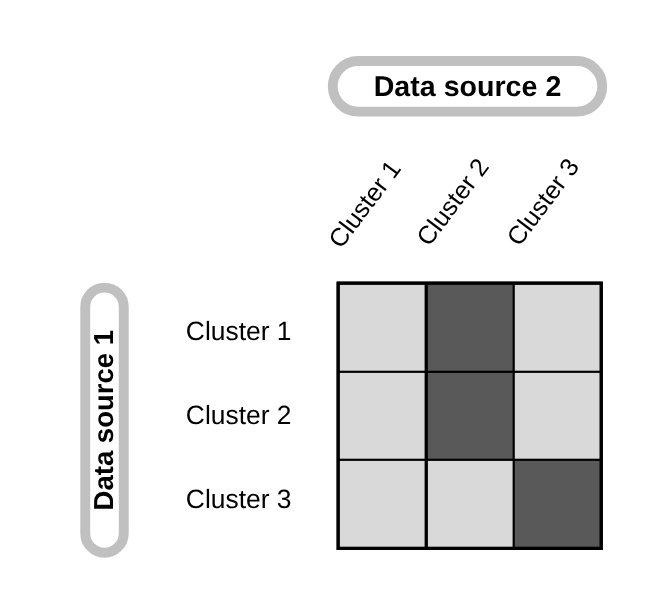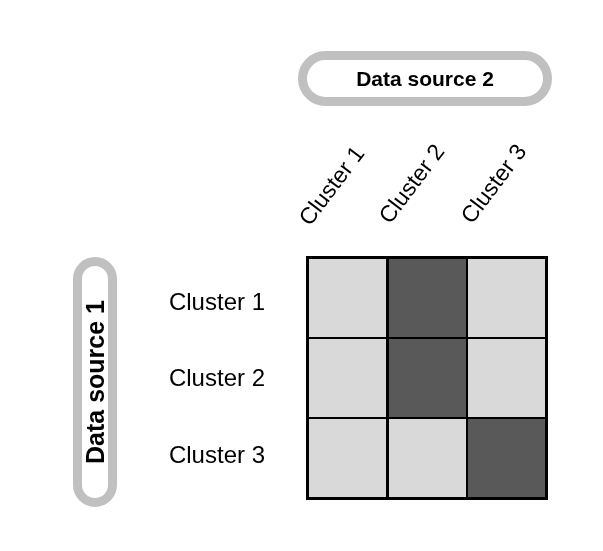--- a/index.html
+++ b/index.html
@@ -34,21 +34,21 @@
   }
   .pill-v {
     left: 73px;
     top: 257px;
     width: 44px;
     height: 250px;
     border-radius: 23px;
   }
   .pill-label {
     font-weight: bold;
-    font-size: 21px;
+    font-size: 26px;
     color: var(--label-text, #000000);
     white-space: nowrap;
   }
   .pill-v .pill-label {
     position: absolute;
     left: 50%;
     top: 50%;
     font-size: 25px;
     transform: translate(-50%, -50%) rotate(-90deg);
   }

